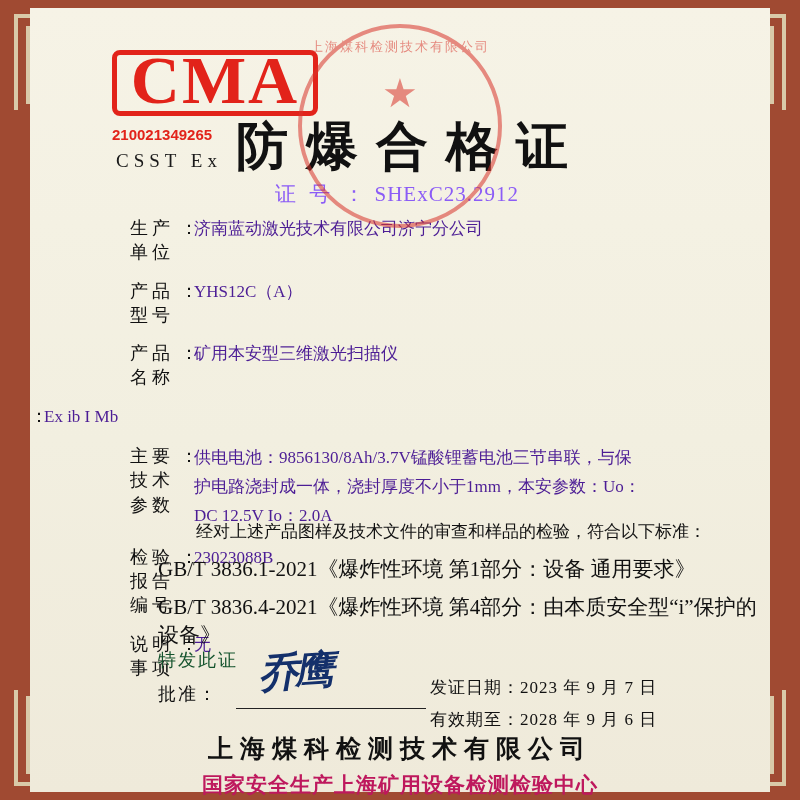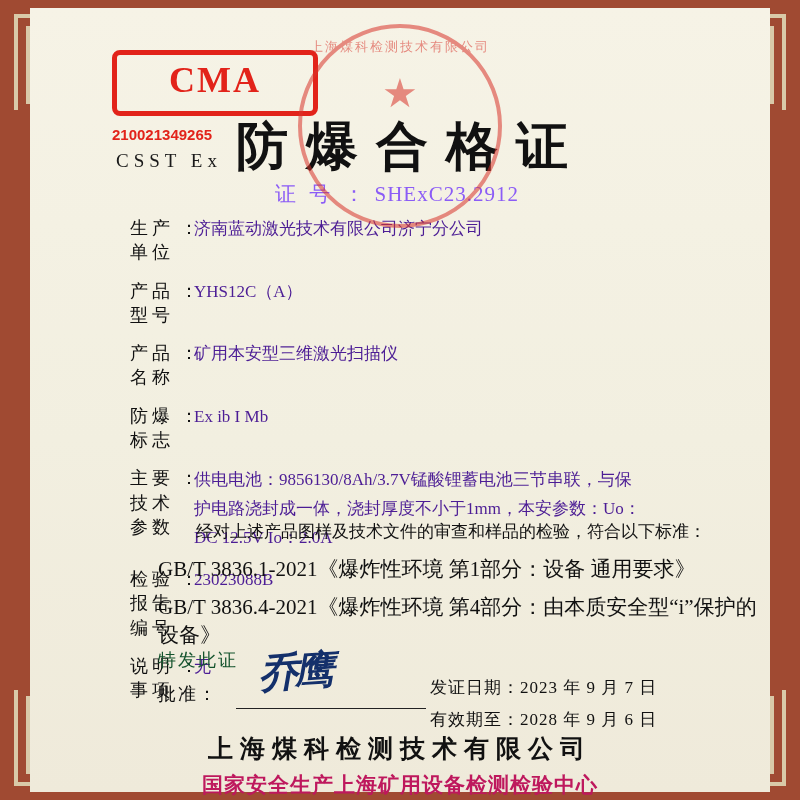--- a/index.html
+++ b/index.html
@@ -85,21 +85,21 @@
     border-radius: 8px;
     box-sizing: border-box;
   }
   #cma-logo .cma-text {
     position: absolute;
     left: 0; top: 0;
     width: 206px; height: 54px;
     line-height: 60px;
     text-align: center;
     color: #e2231a;
-    font-size: 36px;
+    font-size: 68px;
     font-weight: bold;
     letter-spacing: 2px;
     font-family: "Liberation Serif", serif;
   }
   #cma-number {
     position: absolute;
     left: 82px;
     top: 118px;
     color: #e2231a;
     font-size: 15px;
@@ -356,21 +356,20 @@
           <div class="value">YHS12C（A）</div>
         </div>
 
         <div class="row">
           <div class="label">产品名称</div>
           <div class="colon">：</div>
           <div class="value">矿用本安型三维激光扫描仪</div>
         </div>
 
         <div class="row">
-          <div class="label">防爆标志</div>
           <div class="colon">：</div>
           <div class="value">Ex ib I Mb</div>
         </div>
 
         <div class="row multiline">
           <div class="label">主要技术参数</div>
           <div class="colon">：</div>
           <div class="value">
             <span class="l2">供电电池：9856130/8Ah/3.7V锰酸锂蓄电池三节串联，与保</span>
             <span class="l2">护电路浇封成一体，浇封厚度不小于1mm，本安参数：Uo：</span>

